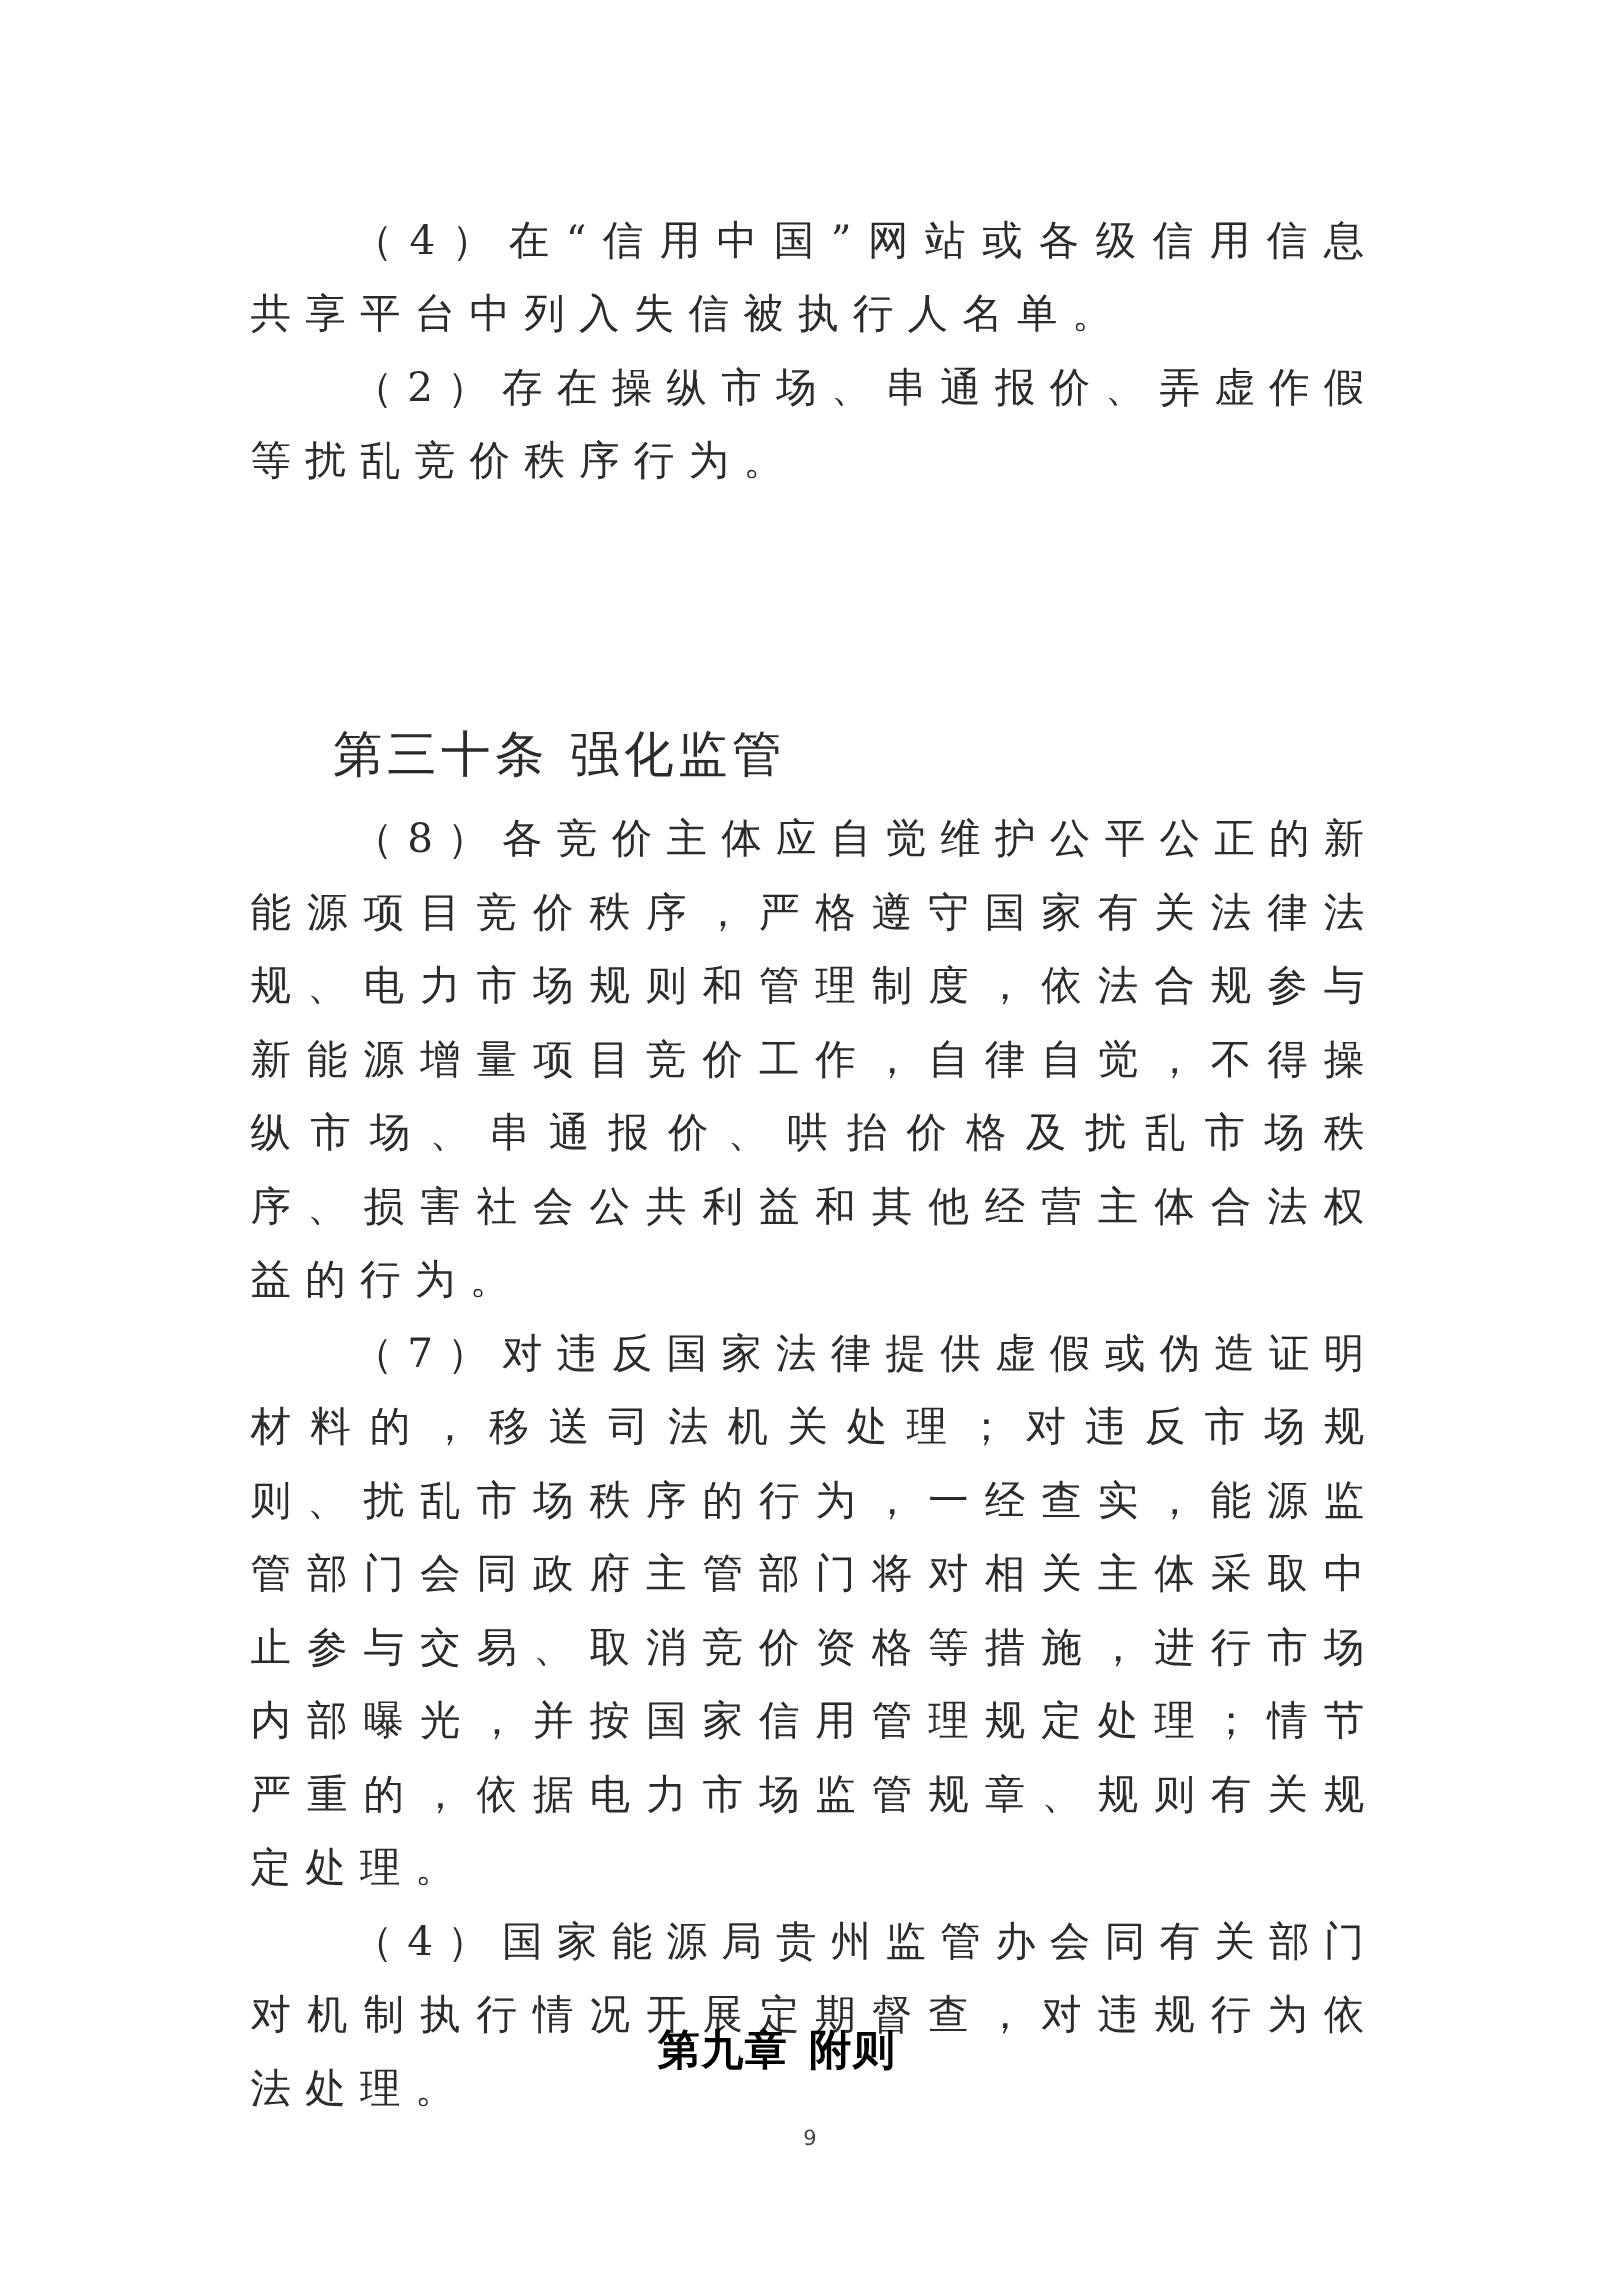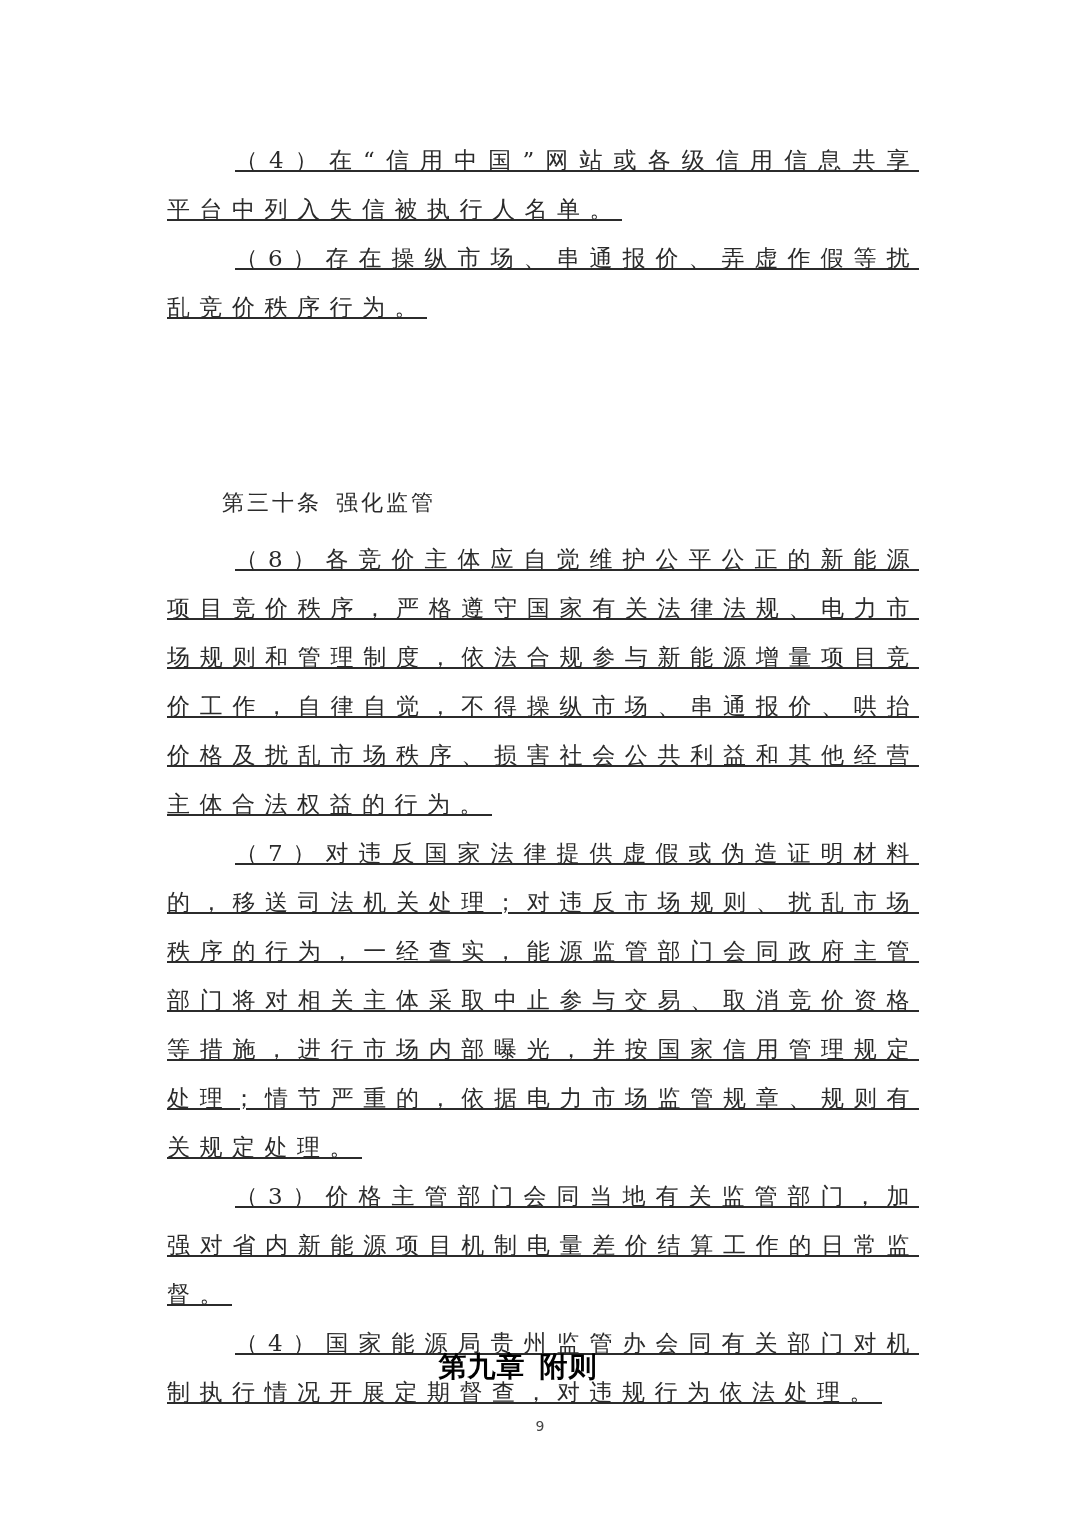--- a/index.html
+++ b/index.html
@@ -19,36 +19,35 @@
       position: absolute;
       left: 0;
       top: 0;
       width: 1080px;
       height: 1527px;
     }
     .body-text {
       position: absolute;
       left: 167px;
       width: 752px;
-      font-size: 23px;
+      font-size: 27px;
       line-height: 49px;
       letter-spacing: 9.5px;
       text-align: justify;
       text-justify: inter-character;
       word-break: break-all;
-      text-decoration: underline;
     }
     .para {
       margin: 0;
       text-indent: 68px;
     }
     .article-title {
       position: absolute;
       left: 222px;
-      font-size: 22px;
+      font-size: 33px;
       line-height: 49px;
       letter-spacing: 3px;
       margin: 0;
     }
     .article-title .gap {
       display: inline-block;
       width: 14px;
     }
     .chapter-title {
       position: absolute;
@@ -78,29 +77,28 @@
       color: #444444;
     }
   </style>
 </head>
 <body>
 
 <div class="page">
 
   <div class="body-text" style="top:136px;">
     <p class="para">（4）在“信用中国”网站或各级信用信息共享平台中列入失信被执行人名单。</p>
-    <p class="para">（6）存在操纵市场、串通报价、弄虚作假等扰乱竞价秩序行为。</p>
+    <p class="para">（2）存在操纵市场、串通报价、弄虚作假等扰乱竞价秩序行为。</p>
   </div>
 
   <p class="article-title" style="top:478px;"><span>第三十条</span><span class="gap"></span><span>强化监管</span></p>
 
   <div class="body-text" style="top:535px;">
     <p class="para">（8）各竞价主体应自觉维护公平公正的新能源项目竞价秩序，严格遵守国家有关法律法规、电力市场规则和管理制度，依法合规参与新能源增量项目竞价工作，自律自觉，不得操纵市场、串通报价、哄抬价格及扰乱市场秩序、损害社会公共利益和其他经营主体合法权益的行为。</p>
     <p class="para">（7）对违反国家法律提供虚假或伪造证明材料的，移送司法机关处理；对违反市场规则、扰乱市场秩序的行为，一经查实，能源监管部门会同政府主管部门将对相关主体采取中止参与交易、取消竞价资格等措施，进行市场内部曝光，并按国家信用管理规定处理；情节严重的，依据电力市场监管规章、规则有关规定处理。</p>
-    <p class="para">（3）价格主管部门会同当地有关监管部门，加强对省内新能源项目机制电量差价结算工作的日常监督。</p>
     <p class="para">（4）国家能源局贵州监管办会同有关部门对机制执行情况开展定期督查，对违规行为依法处理。</p>
   </div>
 
   <h2 class="chapter-title"><span>第九章</span><span class="gap"></span><span>附则</span></h2>
 
   <div class="page-number">9</div>
 
 </div>
 
 </body></html>

